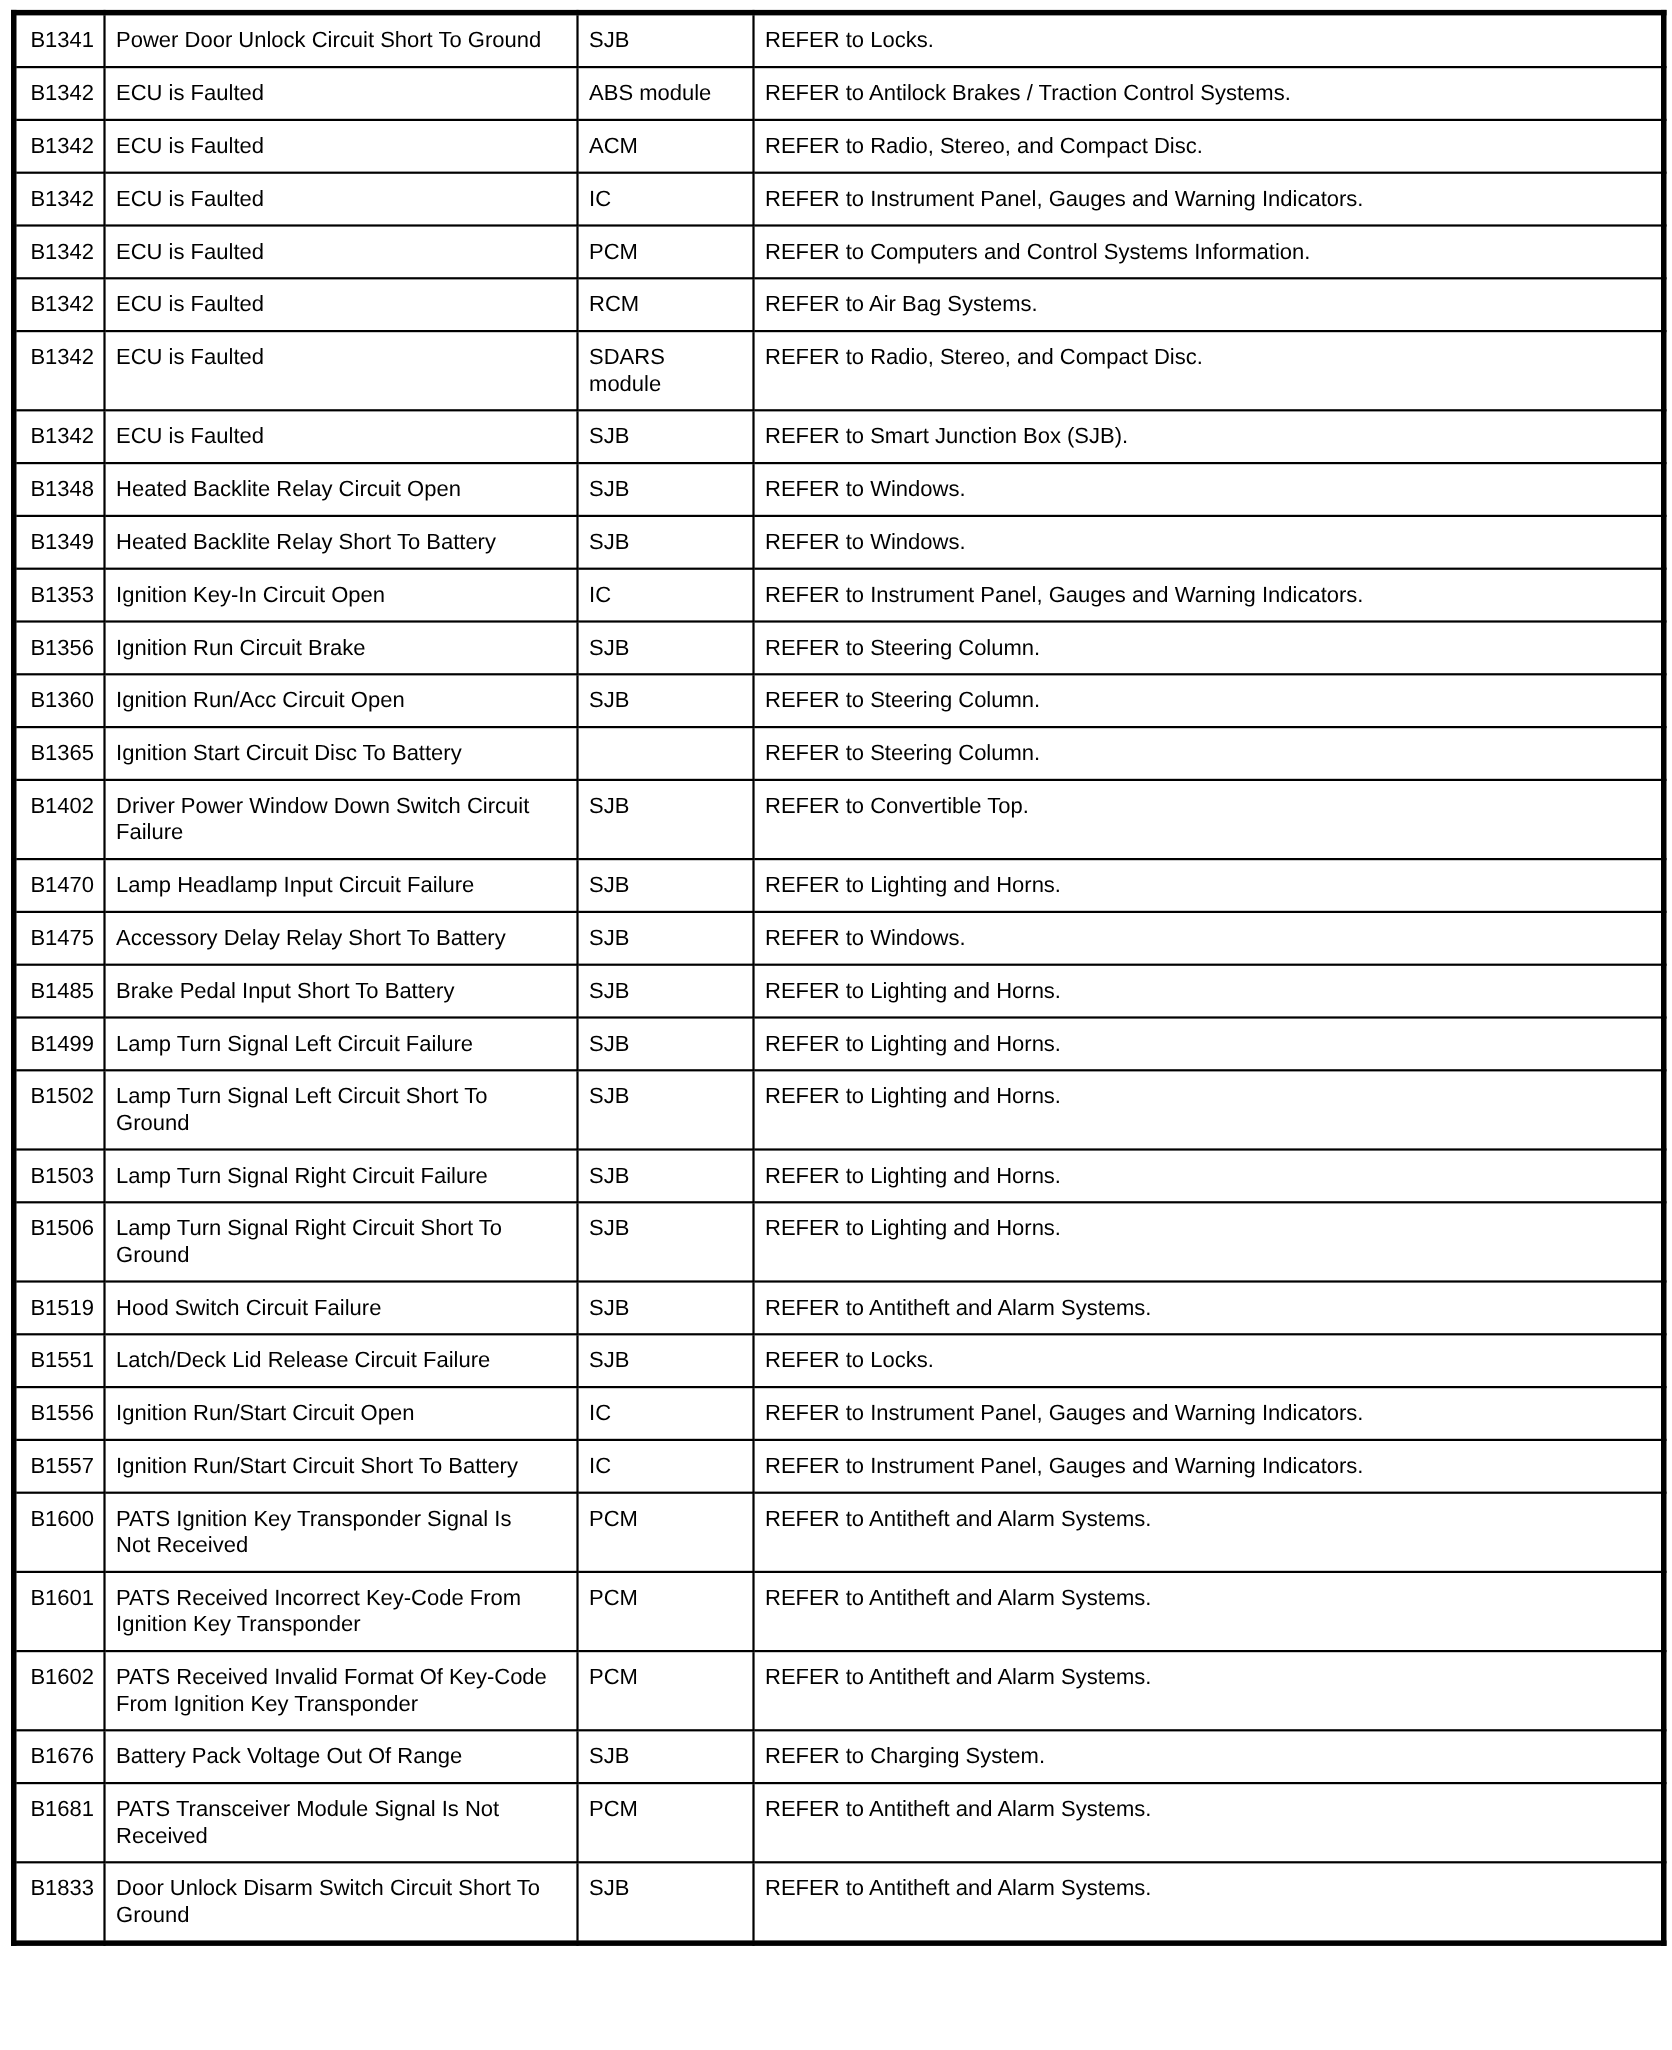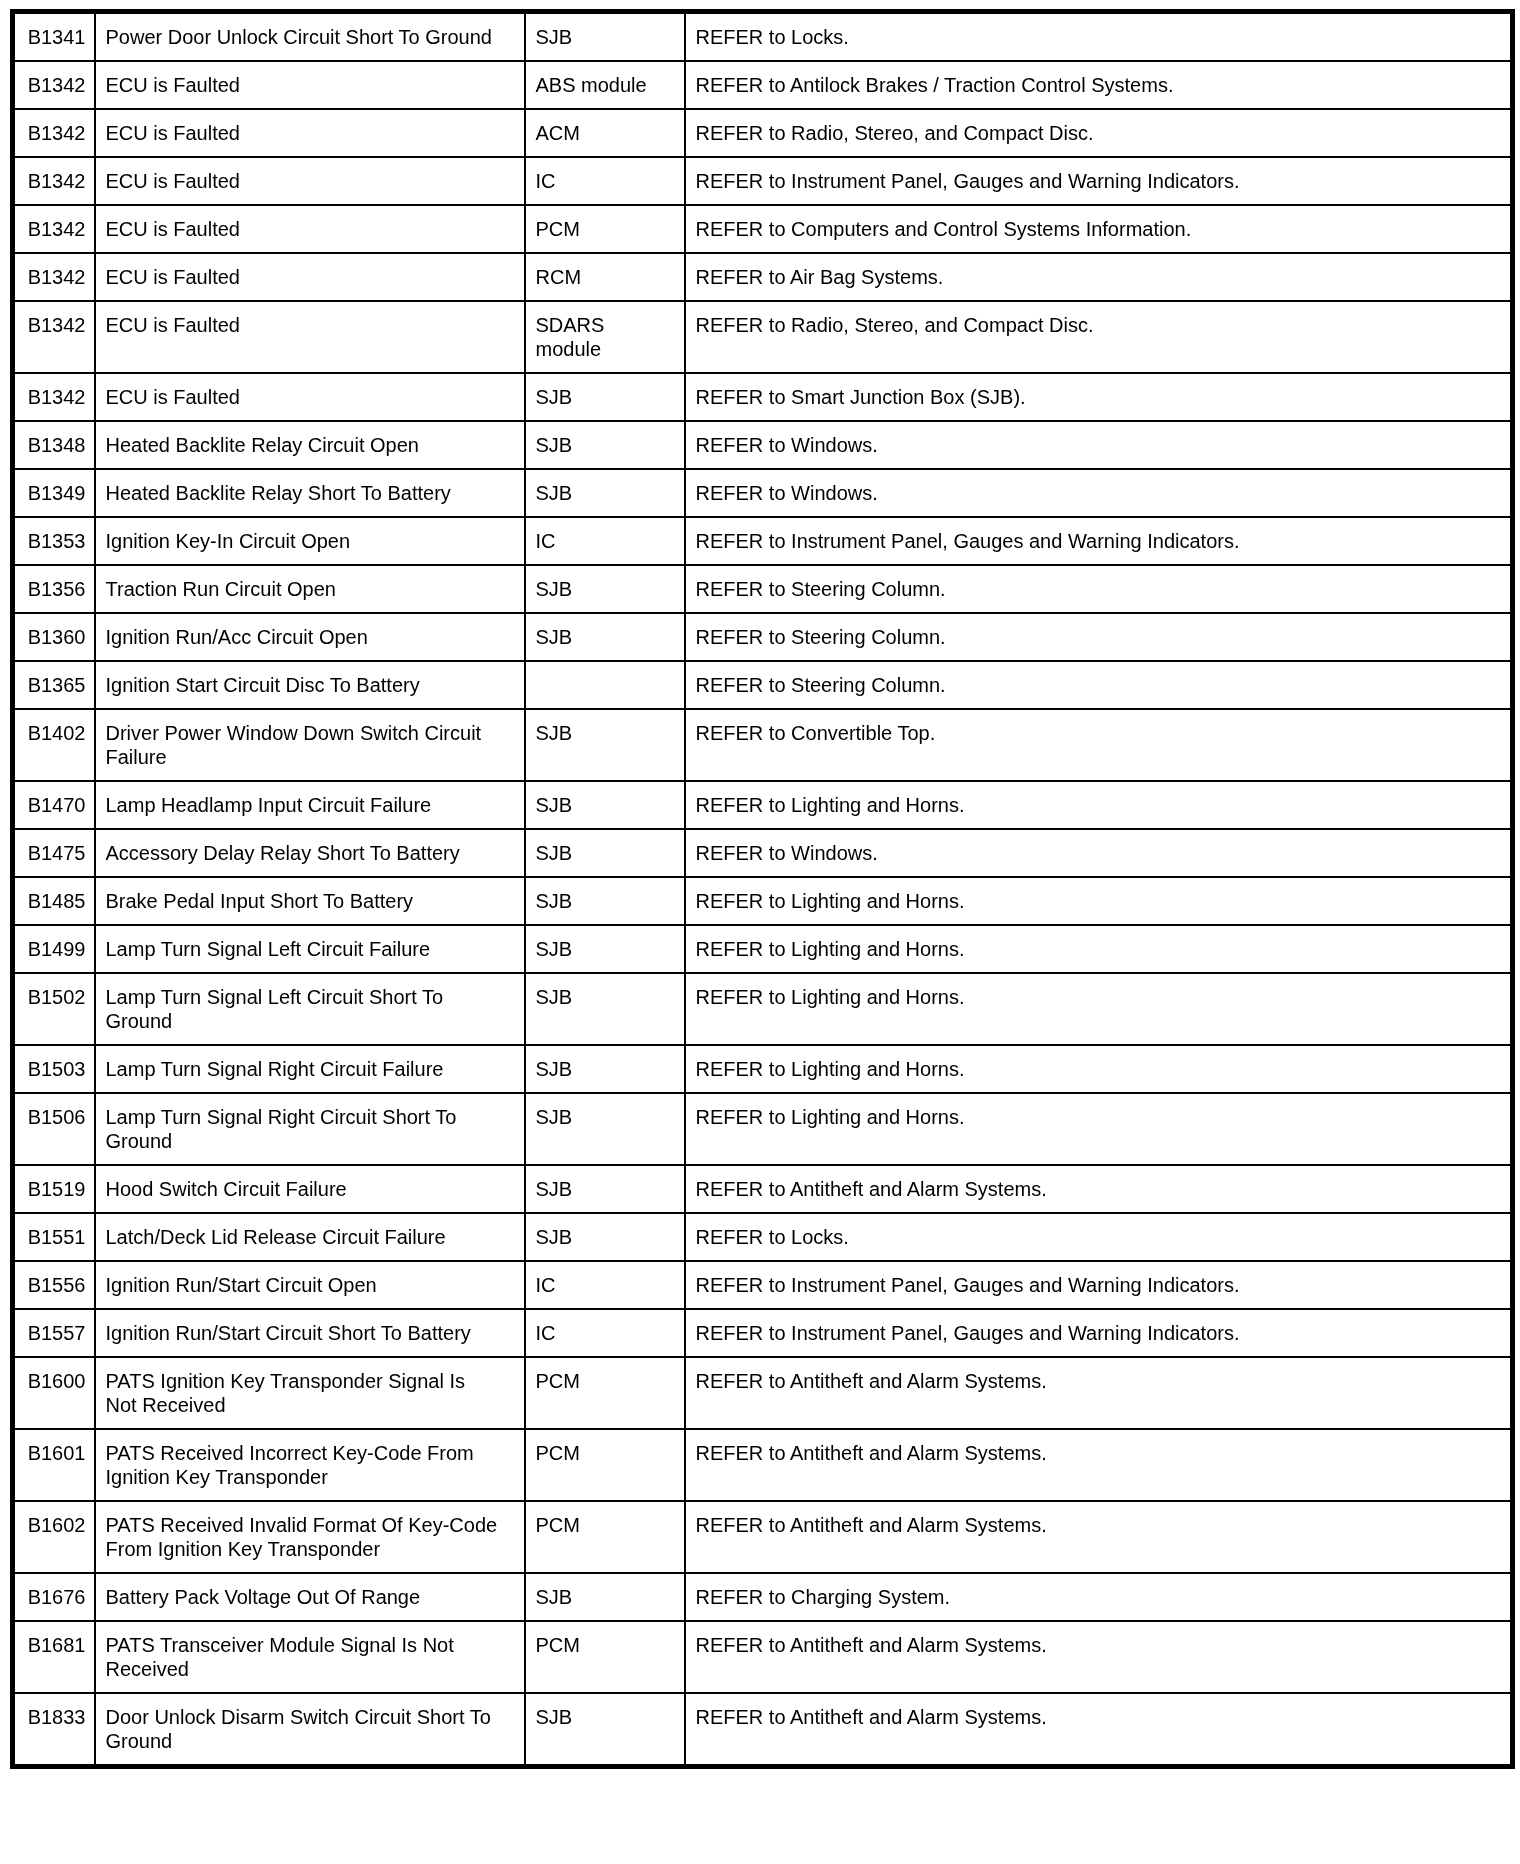--- a/index.html
+++ b/index.html
@@ -119,21 +119,21 @@
           <td class="col-action">REFER to Windows.</td>
         </tr>
         <tr>
           <td class="col-code">B1353</td>
           <td class="col-description">Ignition Key-In Circuit Open</td>
           <td class="col-module">IC</td>
           <td class="col-action">REFER to Instrument Panel, Gauges and Warning Indicators.</td>
         </tr>
         <tr>
           <td class="col-code">B1356</td>
-          <td class="col-description">Traction Run Circuit Open</td>
+          <td class="col-description">Ignition Run Circuit Brake</td>
           <td class="col-module">SJB</td>
           <td class="col-action">REFER to Steering Column.</td>
         </tr>
         <tr>
           <td class="col-code">B1360</td>
           <td class="col-description">Ignition Run/Acc Circuit Open</td>
           <td class="col-module">SJB</td>
           <td class="col-action">REFER to Steering Column.</td>
         </tr>
         <tr>

